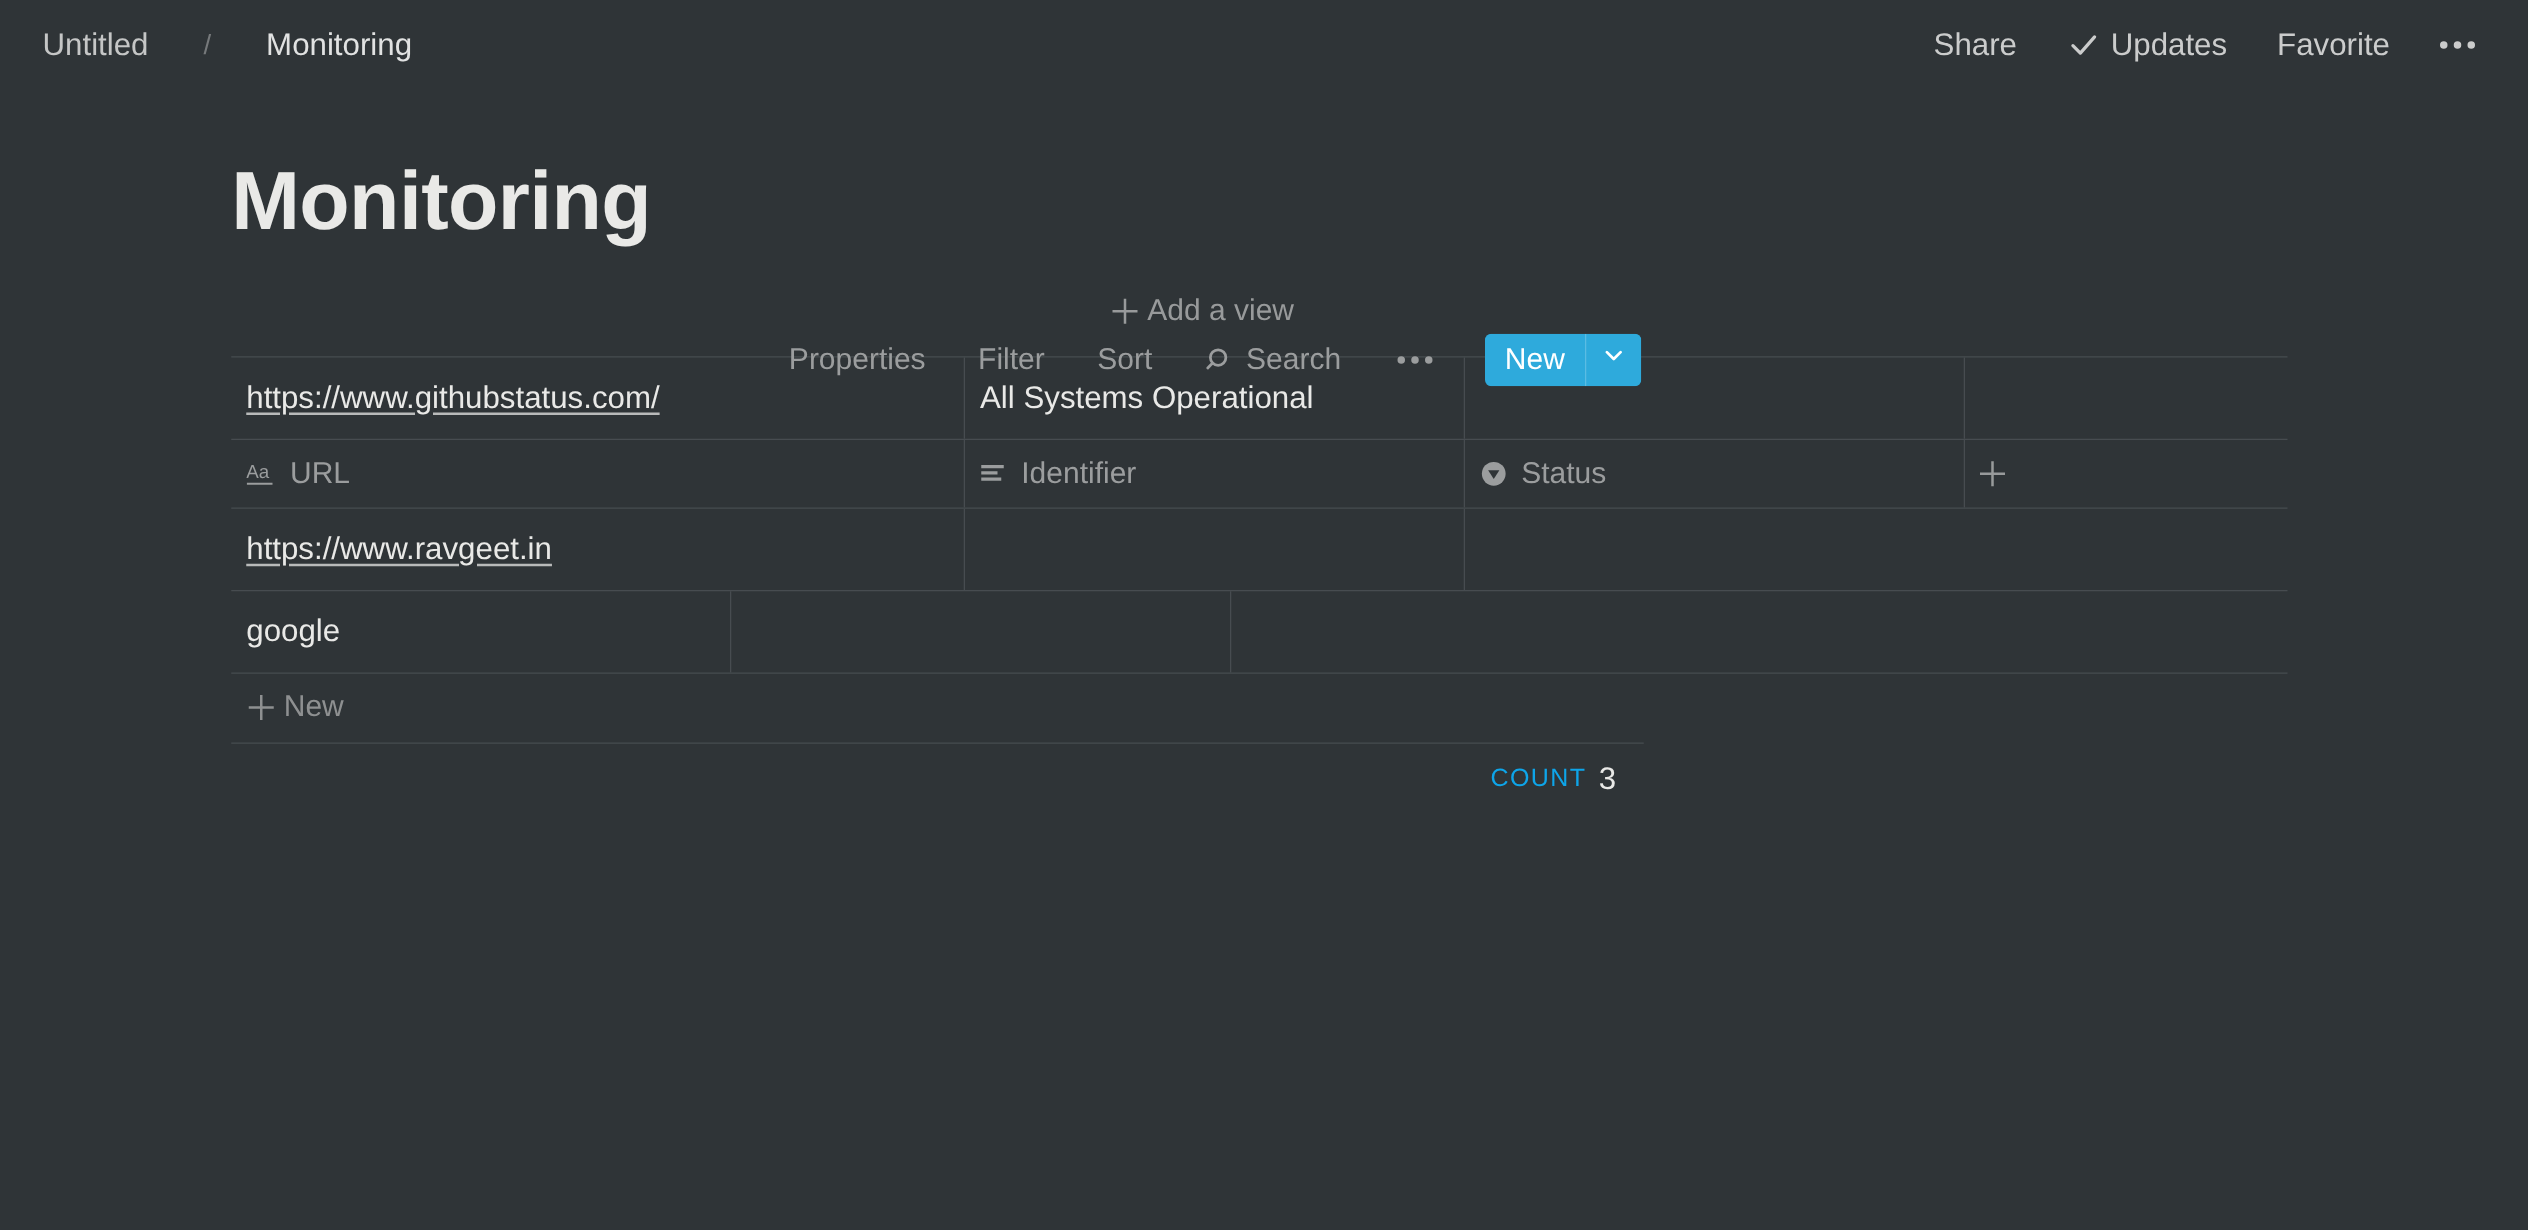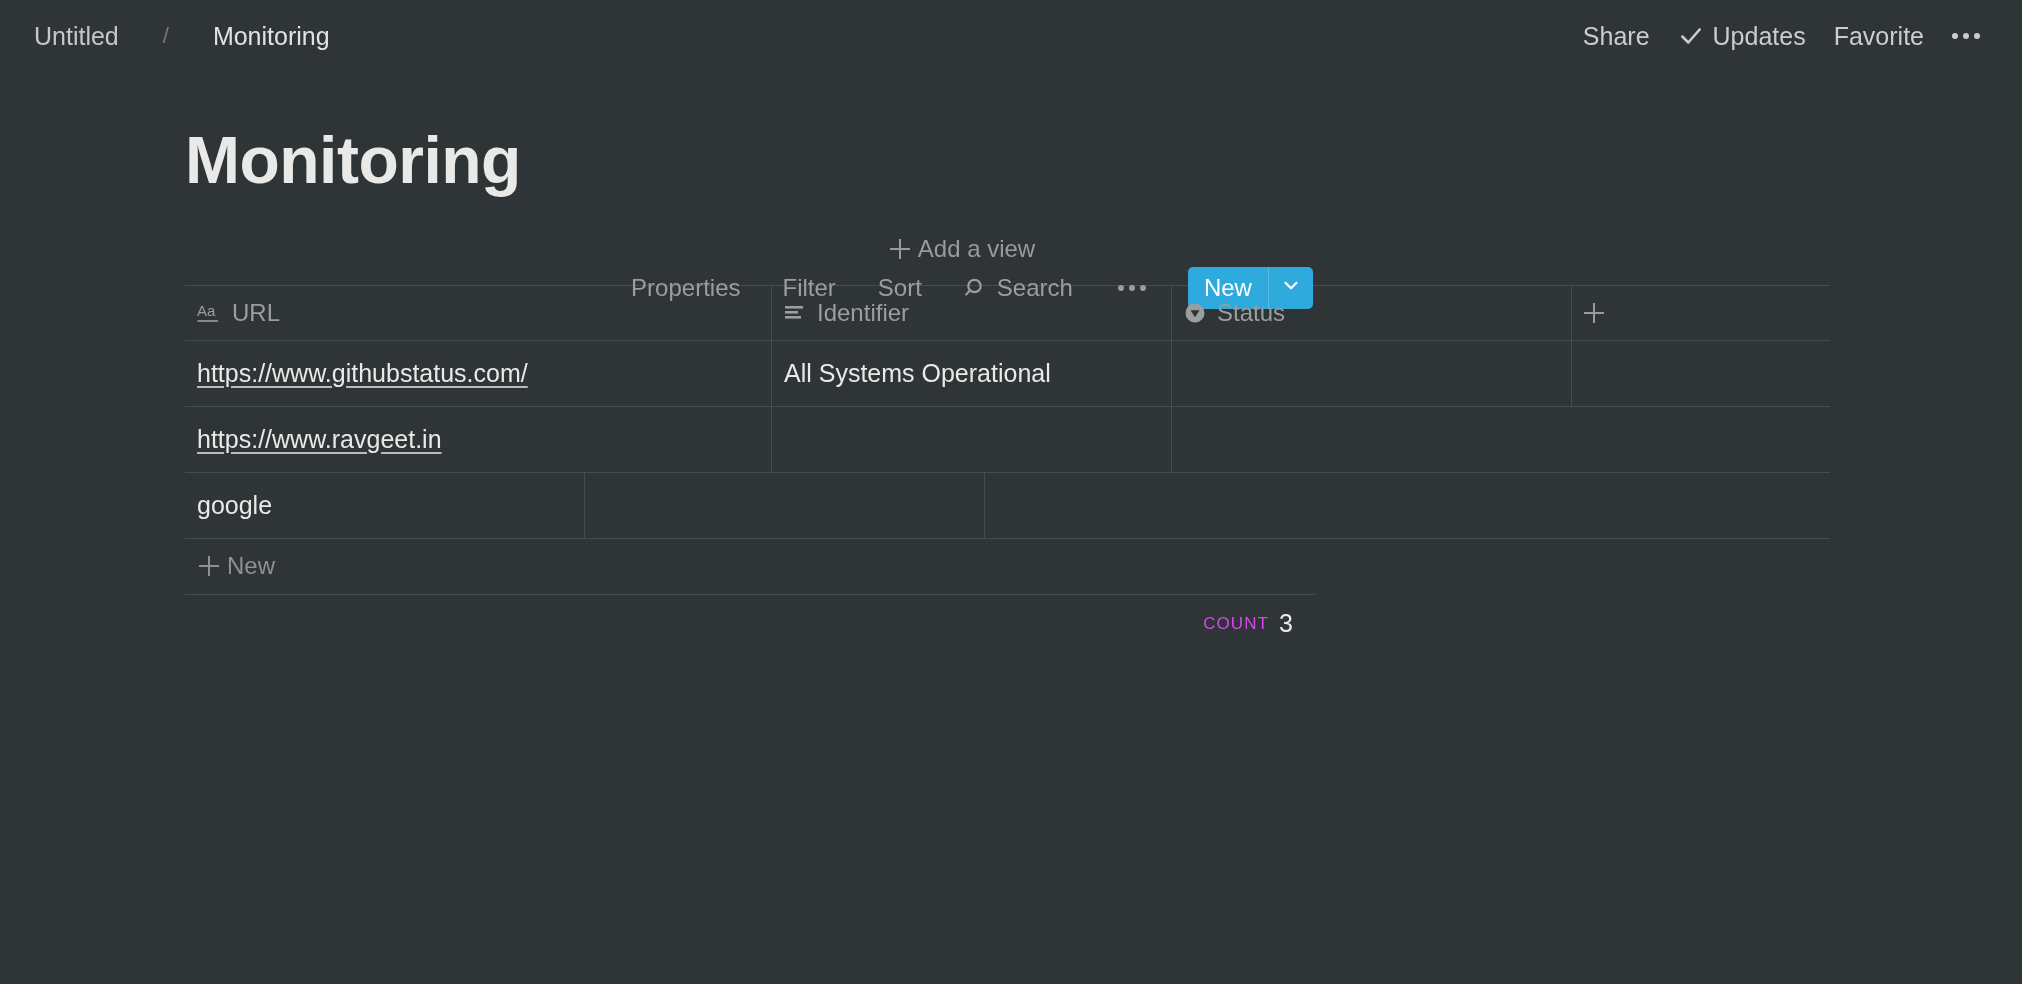--- a/index.html
+++ b/index.html
@@ -41,21 +41,21 @@
     color: #e1e2e2;
   }
   .crumb-sep {
     color: #76797b;
     margin: 0 8px;
     font-size: 22px;
   }
   .topbar-right {
     display: flex;
     align-items: center;
-    gap: 4px;
+    gap: 16px;
     font-size: 25px;
   }
   .topbar-right .tb-item {
     color: #cbcccc;
     padding: 4px 12px;
     border-radius: 4px;
     display: flex;
     align-items: center;
     gap: 9px;
     white-space: nowrap;
@@ -239,23 +239,23 @@
     width: 1130px;
     display: flex;
     justify-content: flex-end;
     align-items: center;
     height: 58px;
     padding-right: 22px;
     box-sizing: border-box;
     gap: 10px;
   }
   .count-label {
-    font-size: 17px;
+    font-size: 20px;
     letter-spacing: 1.1px;
-    color: #d946ef;
+    color: #0ea5e9;
     text-transform: uppercase;
   }
   .count-value {
     font-size: 25px;
     color: #e9e9e7;
   }
 </style>
 </head>
 <body>
 
@@ -333,20 +333,33 @@
               <polyline points="6,9.5 12,15.5 18,9.5"></polyline>
             </svg>
           </span>
         </div>
       </div>
     </div>
   </div>
 
   <div class="table">
 
+    <div class="trow">
+      <div class="tcell col-url cell-url">
+        <a href="#">https://www.githubstatus.com/</a>
+      </div>
+      <div class="tcell col-identifier">
+        <span class="cell-text">All Systems Operational</span>
+      </div>
+      <div class="tcell col-status">
+        <span class="cell-text"></span>
+      </div>
+      <div class="tcell col-add"></div>
+    </div>
+
     <div class="trow thead">
       <div class="tcell col-url">
         <span class="prop-icon">
           <svg width="24" height="22" viewBox="0 0 24 22">
             <text x="0" y="14" font-family="Liberation Sans, sans-serif" font-size="15" fill="#9b9d9e">Aa</text>
             <line x1="0.5" y1="19" x2="21" y2="19" stroke="#9b9d9e" stroke-width="1.6"></line>
           </svg>
         </span>
         <span>URL</span>
       </div>
@@ -369,33 +382,20 @@
         </span>
         <span>Status</span>
       </div>
       <div class="tcell col-add">
         <span class="plus-glyph"></span>
       </div>
     </div>
 
     <div class="trow">
       <div class="tcell col-url cell-url">
-        <a href="#">https://www.githubstatus.com/</a>
-      </div>
-      <div class="tcell col-identifier">
-        <span class="cell-text">All Systems Operational</span>
-      </div>
-      <div class="tcell col-status">
-        <span class="cell-text"></span>
-      </div>
-      <div class="tcell col-add"></div>
-    </div>
-
-    <div class="trow">
-      <div class="tcell col-url cell-url">
         <a href="#">https://www.ravgeet.in</a>
       </div>
       <div class="tcell col-status">
         <span class="cell-text"></span>
       </div>
       <div class="tcell col-add"></div>
     </div>
 
     <div class="trow">
       <div class="tcell col-identifier">

